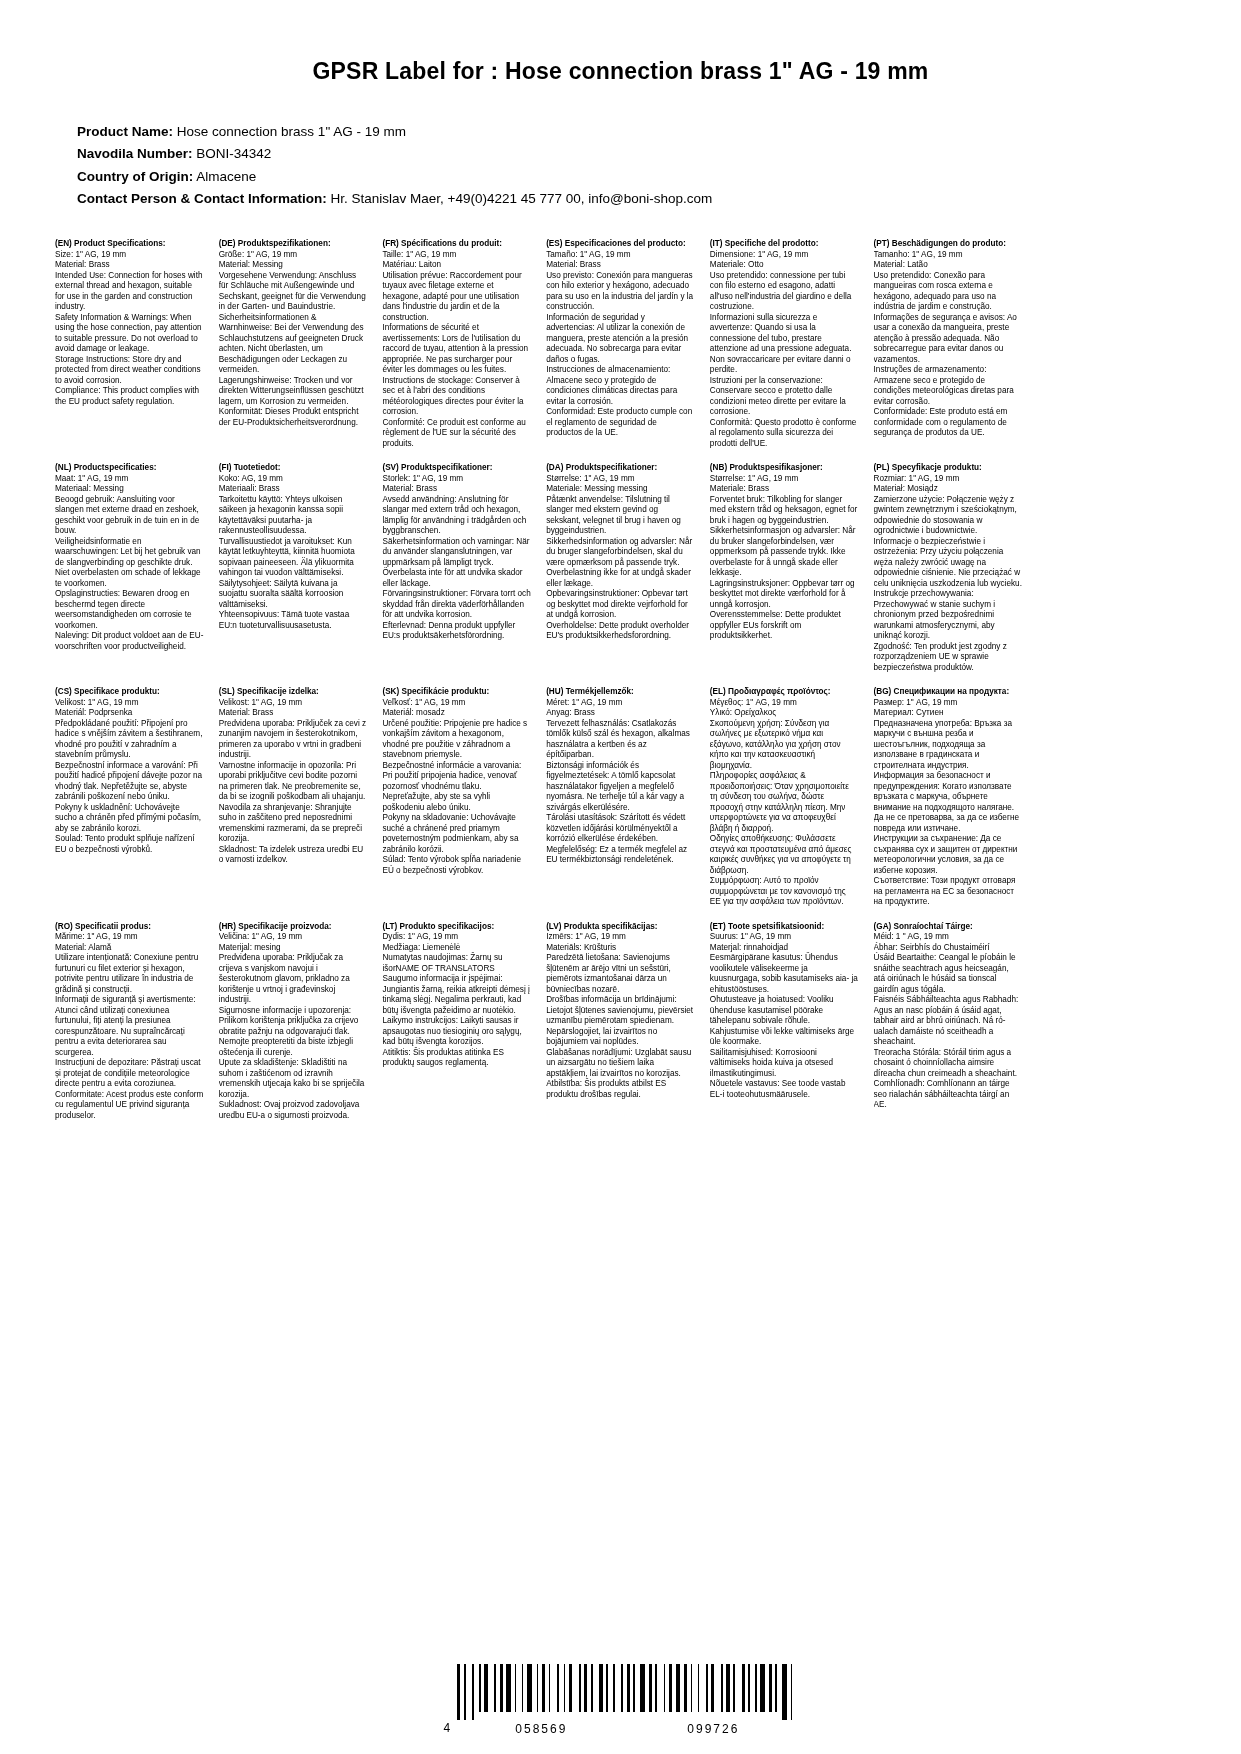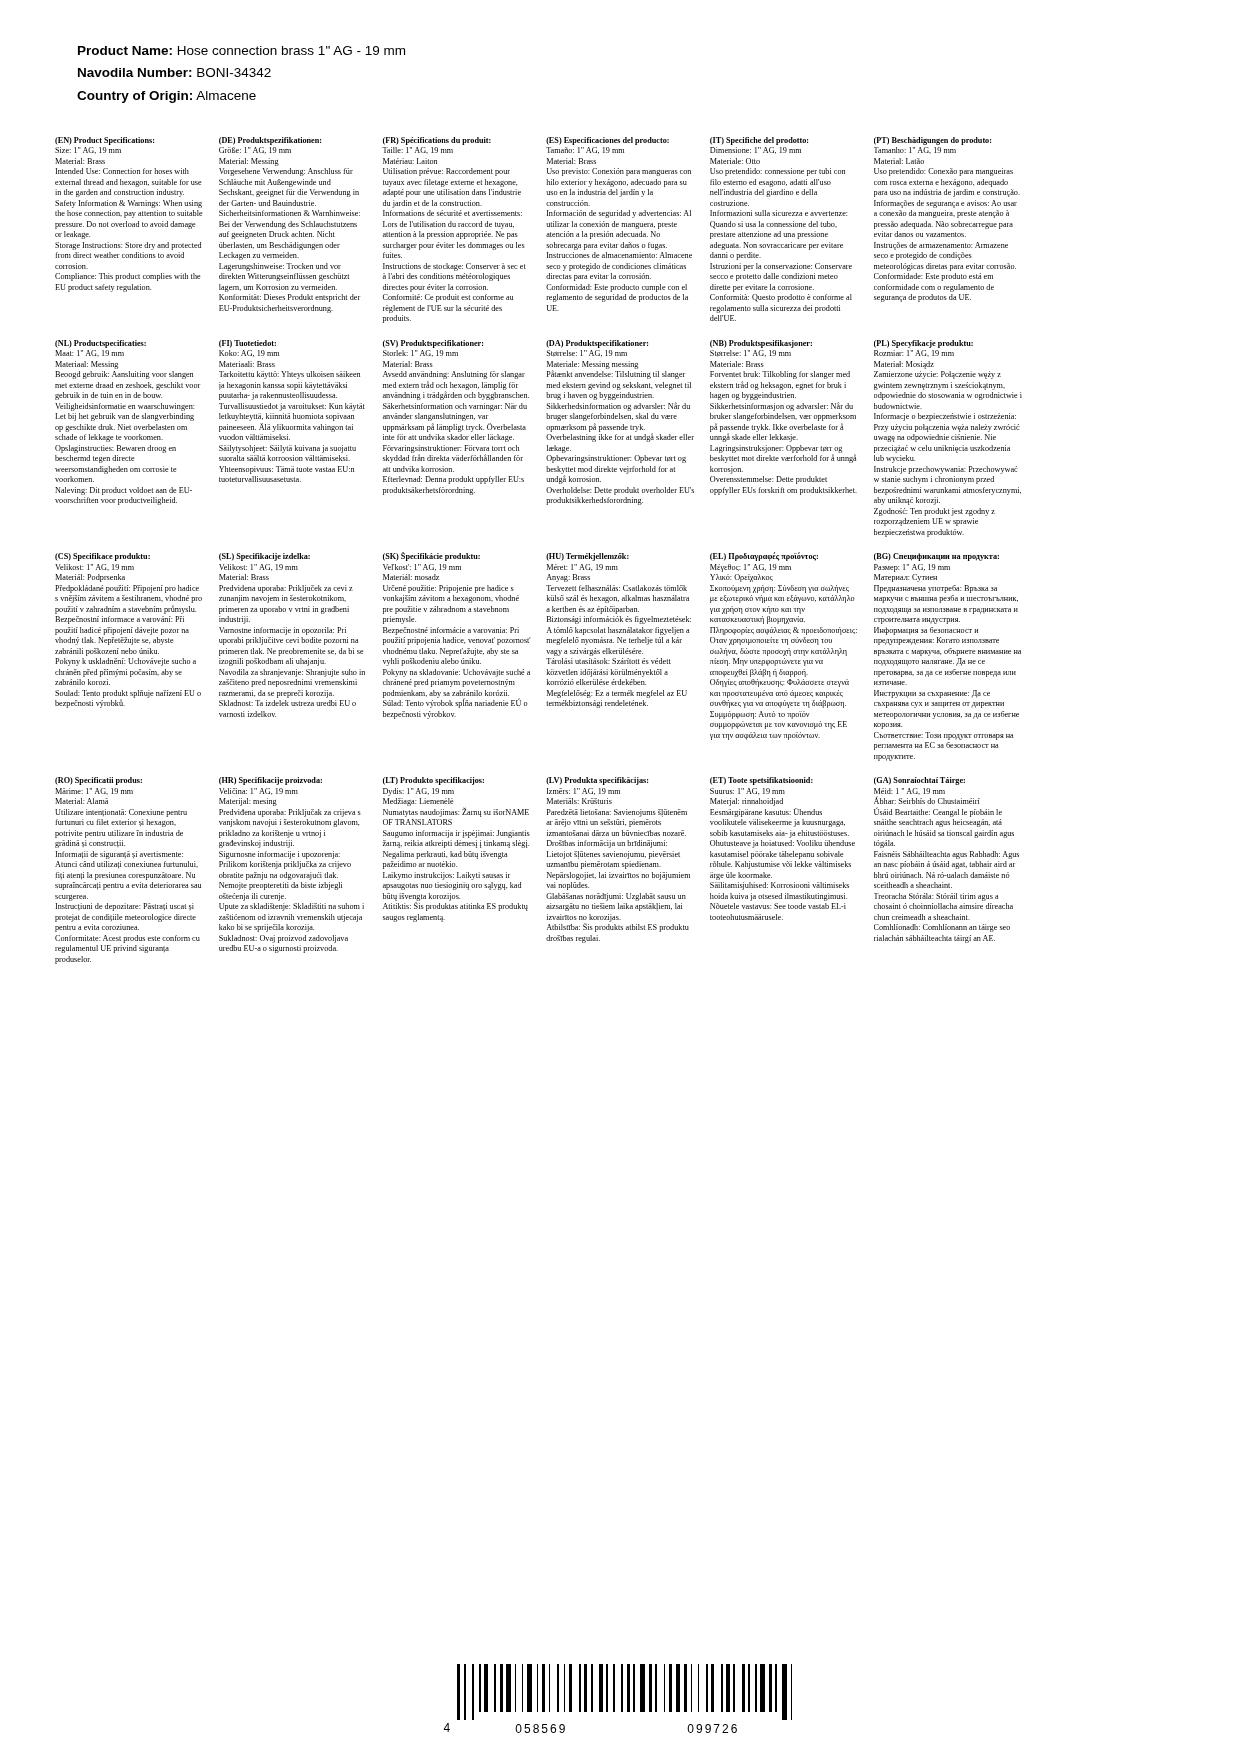--- a/index.html
+++ b/index.html
@@ -48,21 +48,20 @@
     display: grid;
     grid-template-columns: repeat(7, 1fr);
     column-gap: 15px;
     row-gap: 0;
   }
   .cell {
     font-size: 8.2px;
     line-height: 1.28;
     padding-bottom: 14px;
     overflow: hidden;
-    font-family: Liberation Serif, serif;
   }
   .cell .hdr {
     font-weight: bold;
     display: block;
     margin-bottom: 0px;
   }
   .cell .body {
     display: block;
     white-space: pre-line;
   }
@@ -131,33 +130,38 @@
     width: 66px;
     height: 66px;
   }
   .agewarn svg { display: block; }
 </style>
 </head>
 <body>
 
 <div class="page">
 
+  <h1 class="title">GPSR Label for : Hose connection brass 1" AG - 19 mm</h1>
 
   <div class="meta">
     <div class="row">
       <span class="lbl">Product Name:</span>
       <span class="val">Hose connection brass 1" AG - 19 mm</span>
     </div>
     <div class="row">
       <span class="lbl">Navodila Number:</span>
       <span class="val">BONI-34342</span>
     </div>
     <div class="row">
       <span class="lbl">Country of Origin:</span>
       <span class="val">Almacene</span>
+    </div>
+    <div class="row">
+      <span class="lbl">Contact Person &amp; Contact Information:</span>
+      <span class="val">Hr. Stanislav Maer, +49(0)4221 45 777 00, info@boni-shop.com</span>
     </div>
   </div>
 
   <div class="grid">
 
     <div class="cell">
       <span class="hdr">(EN) Product Specifications:</span>
       <span class="body">Size: 1" AG, 19 mm
 Material: Brass
 Intended Use: Connection for hoses with external thread and hexagon, suitable for use in the garden and construction industry.

